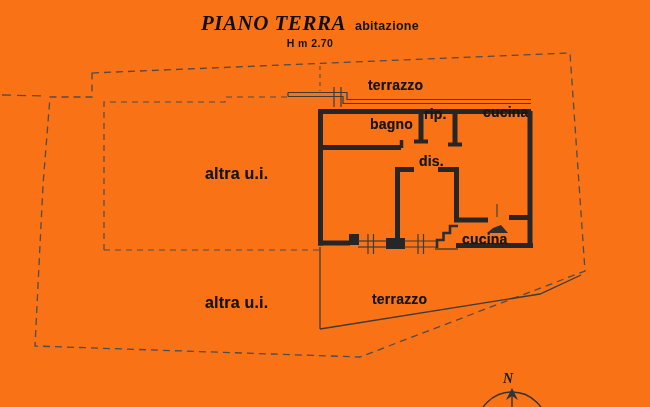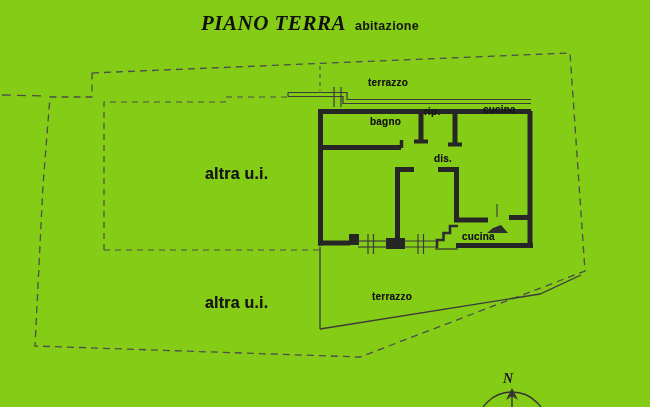--- a/index.html
+++ b/index.html
@@ -1,22 +1,22 @@
 <!DOCTYPE html>
 <html><head>
 <meta charset="utf-8">
 <style>
   html,body{margin:0;padding:0;background:#e8e8e8;}
   .canvas{
-    position:relative;width:650px;height:407px;background:#84cc16;overflow:hidden;
+    position:relative;width:650px;height:407px;background:#f97316;overflow:hidden;
     font-family:"Liberation Sans", sans-serif;color:#141414;
   }
   .plan-svg{position:absolute;left:0;top:0;filter:blur(0.2px);}
   .lbl{
-    position:absolute;font-size:10px;font-weight:600;letter-spacing:0.2px;
+    position:absolute;font-size:14px;font-weight:600;letter-spacing:0.2px;
     color:#161616;white-space:nowrap;text-shadow:0 0 0.5px rgba(20,20,20,.55);
   }
   .lbl-big{font-size:16px;}
   .title-wrap{position:absolute;left:160px;top:11px;width:300px;text-align:center;}
   .title-line{display:flex;justify-content:center;align-items:baseline;}
   .title-main{
     font-family:"Liberation Serif", serif;font-style:italic;font-weight:bold;
     font-size:21px;letter-spacing:0.5px;color:#101010;
   }
   .title-sub{font-size:12.5px;font-weight:bold;margin-left:9px;letter-spacing:0.3px;text-align:right;}
@@ -114,27 +114,28 @@
       <path d="M512,407 L512,394"></path>
       <polygon points="512,388 506,400 512,396 518,400" fill="#333333" stroke="none"></polygon>
     </g>
   </svg>
 
   <div class="title-wrap">
     <div class="title-line">
       <span class="title-main">PIANO TERRA</span>
       <span class="title-sub">abitazione</span>
     </div>
+    <div class="title-h">H m 2.70</div>
   </div>
 
   <div class="lbl" style="left:368px;top:77px;">terrazzo</div>
   <div class="lbl" style="left:346px;top:116px;padding-left:24px;">bagno</div>
   <div class="lbl" style="left:424px;top:106px;">rip.</div>
   <div class="lbl" style="left:483px;top:104px;">cucina</div>
-  <div class="lbl" style="left:434px;top:153px;">dis.</div>
+  <div class="lbl" style="left:419px;top:153px;">dis.</div>
   <div class="lbl" style="left:462px;top:231px;">cucina</div>
   <div class="lbl lbl-big" style="left:205px;top:165px;">altra u.i.</div>
   <div class="lbl lbl-big" style="left:205px;top:294px;">altra u.i.</div>
   <div class="lbl" style="left:372px;top:291px;">terrazzo</div>
 
   <div class="north-label">N</div>
 
 </div>
 
 </body></html>

